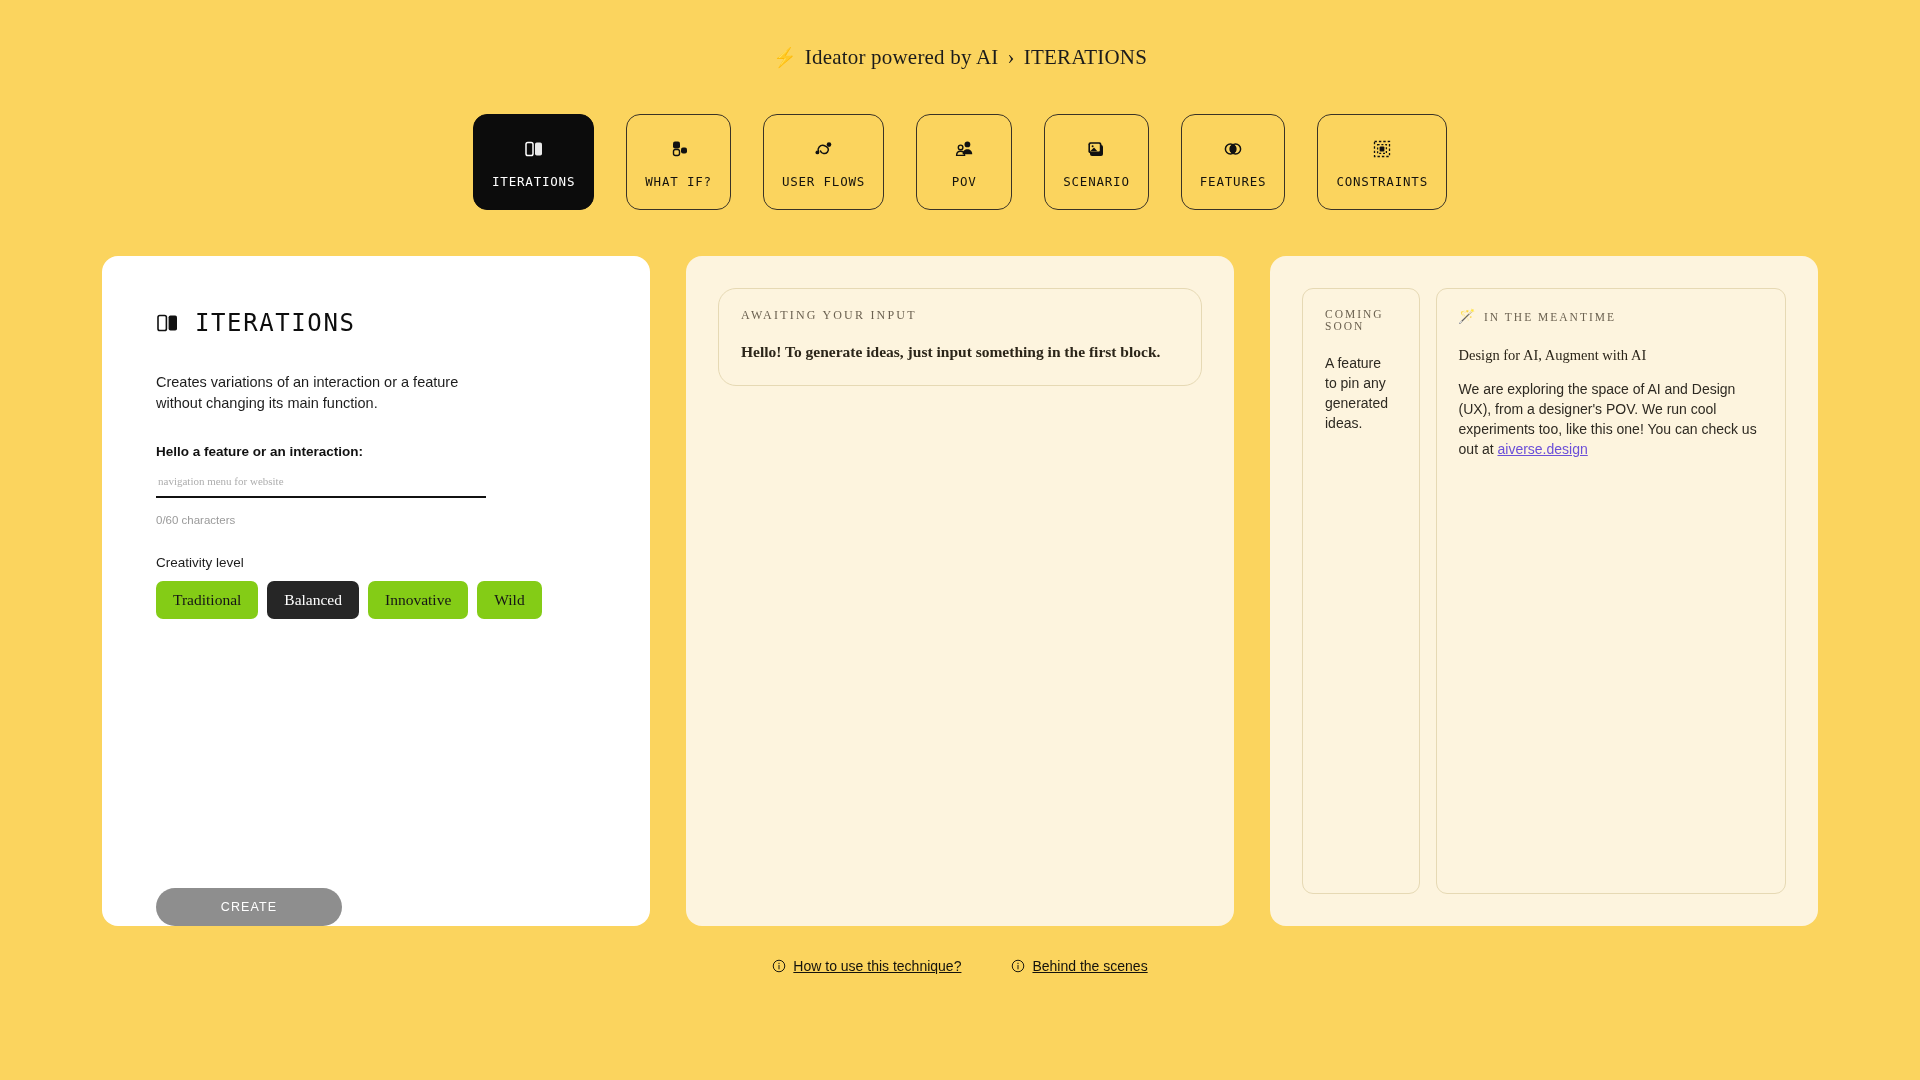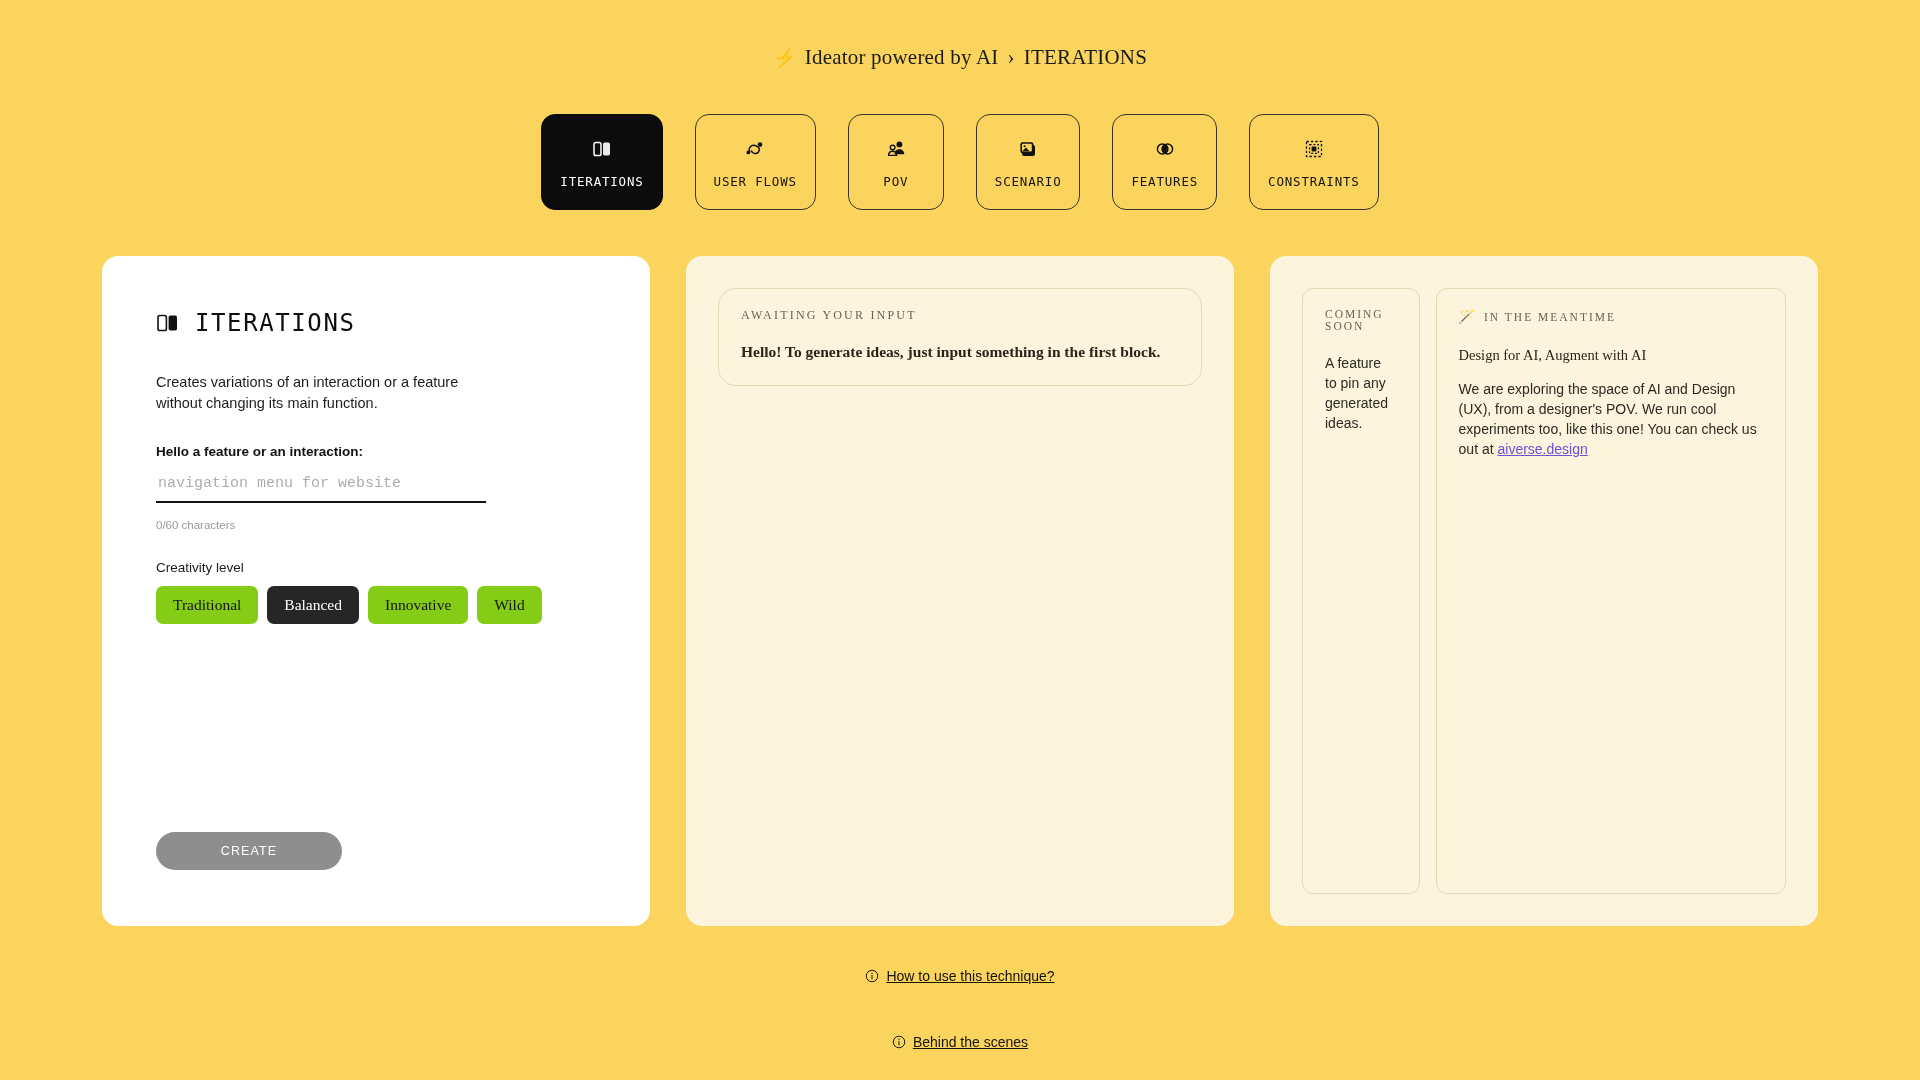--- a/index.html
+++ b/index.html
@@ -132,22 +132,22 @@
     font-size: 13.5px;
     font-weight: bold;
     color: #111;
     margin-bottom: 12px;
   }
   .text-input {
     width: 330px;
     border: none;
     border-bottom: 2px solid #111111;
     background: transparent;
-    font-family: Liberation Mono, monospace;
-    font-size: 15px;
+    font-family: Liberation Serif, serif;
+    font-size: 11px;
     color: #111;
     padding: 4px 2px 9px 2px;
     outline: none;
     display: block;
   }
   .text-input::placeholder { color: #adadad; }
   .char-count {
     margin-top: 16px;
     font-size: 11.5px;
     color: #9a9a9a;
@@ -165,21 +165,21 @@
     border-radius: 7px;
     padding: 10px 17px;
     font-family: "Liberation Serif", serif;
     font-size: 15.5px;
     color: #161616;
     cursor: pointer;
     line-height: 1.15;
   }
   .chip.selected { background: #262626; color: #ffffff; }
 
-  .create-wrap { margin-top: auto; padding-bottom: 56px; }
+  .create-wrap { margin-top: auto; }
   .create-btn {
     width: 186px;
     height: 38px;
     border: none;
     border-radius: 19px;
     background: #8e8e8e;
     color: #ffffff;
     font-family: "Liberation Sans", sans-serif;
     font-size: 12.5px;
     letter-spacing: 1.1px;
@@ -240,26 +240,25 @@
     margin-bottom: 16px;
   }
   .side-link {
     color: #6b4fd8;
     text-decoration: underline;
     cursor: pointer;
   }
 
   
   .footer {
-    margin-top: 42px;
+    margin-top: 32px;
     display: flex;
     gap: 50px;
     align-items: center;
     justify-content: center;
-    flex-direction: column;
   }
   .footer-link {
     display: flex;
     align-items: center;
     gap: 7px;
     font-size: 14px;
     color: #14120c;
     cursor: pointer;
   }
   .footer-link .ftext { text-decoration: underline; }
@@ -284,20 +283,30 @@
     <div class="tab active">
       <span class="tab-icon">
         <svg width="26" height="26" viewBox="0 0 26 26">
           <rect x="5" y="6.5" width="7" height="13" rx="1.8" fill="none" stroke="#ffffff" stroke-width="1.5"></rect>
           <rect x="14" y="6.5" width="7" height="13" rx="1.8" fill="#eaeaea"></rect>
         </svg>
       </span>
       <span class="tab-label">ITERATIONS</span>
     </div>
 
+    <div class="tab">
+      <span class="tab-icon">
+        <svg width="26" height="26" viewBox="0 0 26 26">
+          <rect x="7" y="5.5" width="7" height="7" rx="2" fill="#111111"></rect>
+          <rect x="15" y="11.5" width="6" height="6" rx="2" fill="#111111"></rect>
+          <rect x="7.5" y="13.5" width="6" height="6" rx="2" fill="none" stroke="#111111" stroke-width="1.4"></rect>
+        </svg>
+      </span>
+      <span class="tab-label">WHAT IF?</span>
+    </div>
 
     <div class="tab">
       <span class="tab-icon">
         <svg width="26" height="26" viewBox="0 0 26 26">
           <path d="M7.5 15.5 C6 12.5 9 8.5 13 9.5 C17 10.5 18.5 13.5 16.5 16 C14.5 18.5 10.5 18 9.5 15" fill="none" stroke="#111111" stroke-width="1.5" stroke-linecap="round"></path>
           <circle cx="18" cy="8.6" r="2.3" fill="#111111"></circle>
           <circle cx="6.4" cy="16.4" r="1.9" fill="#111111"></circle>
         </svg>
       </span>
       <span class="tab-label">USER FLOWS</span>

